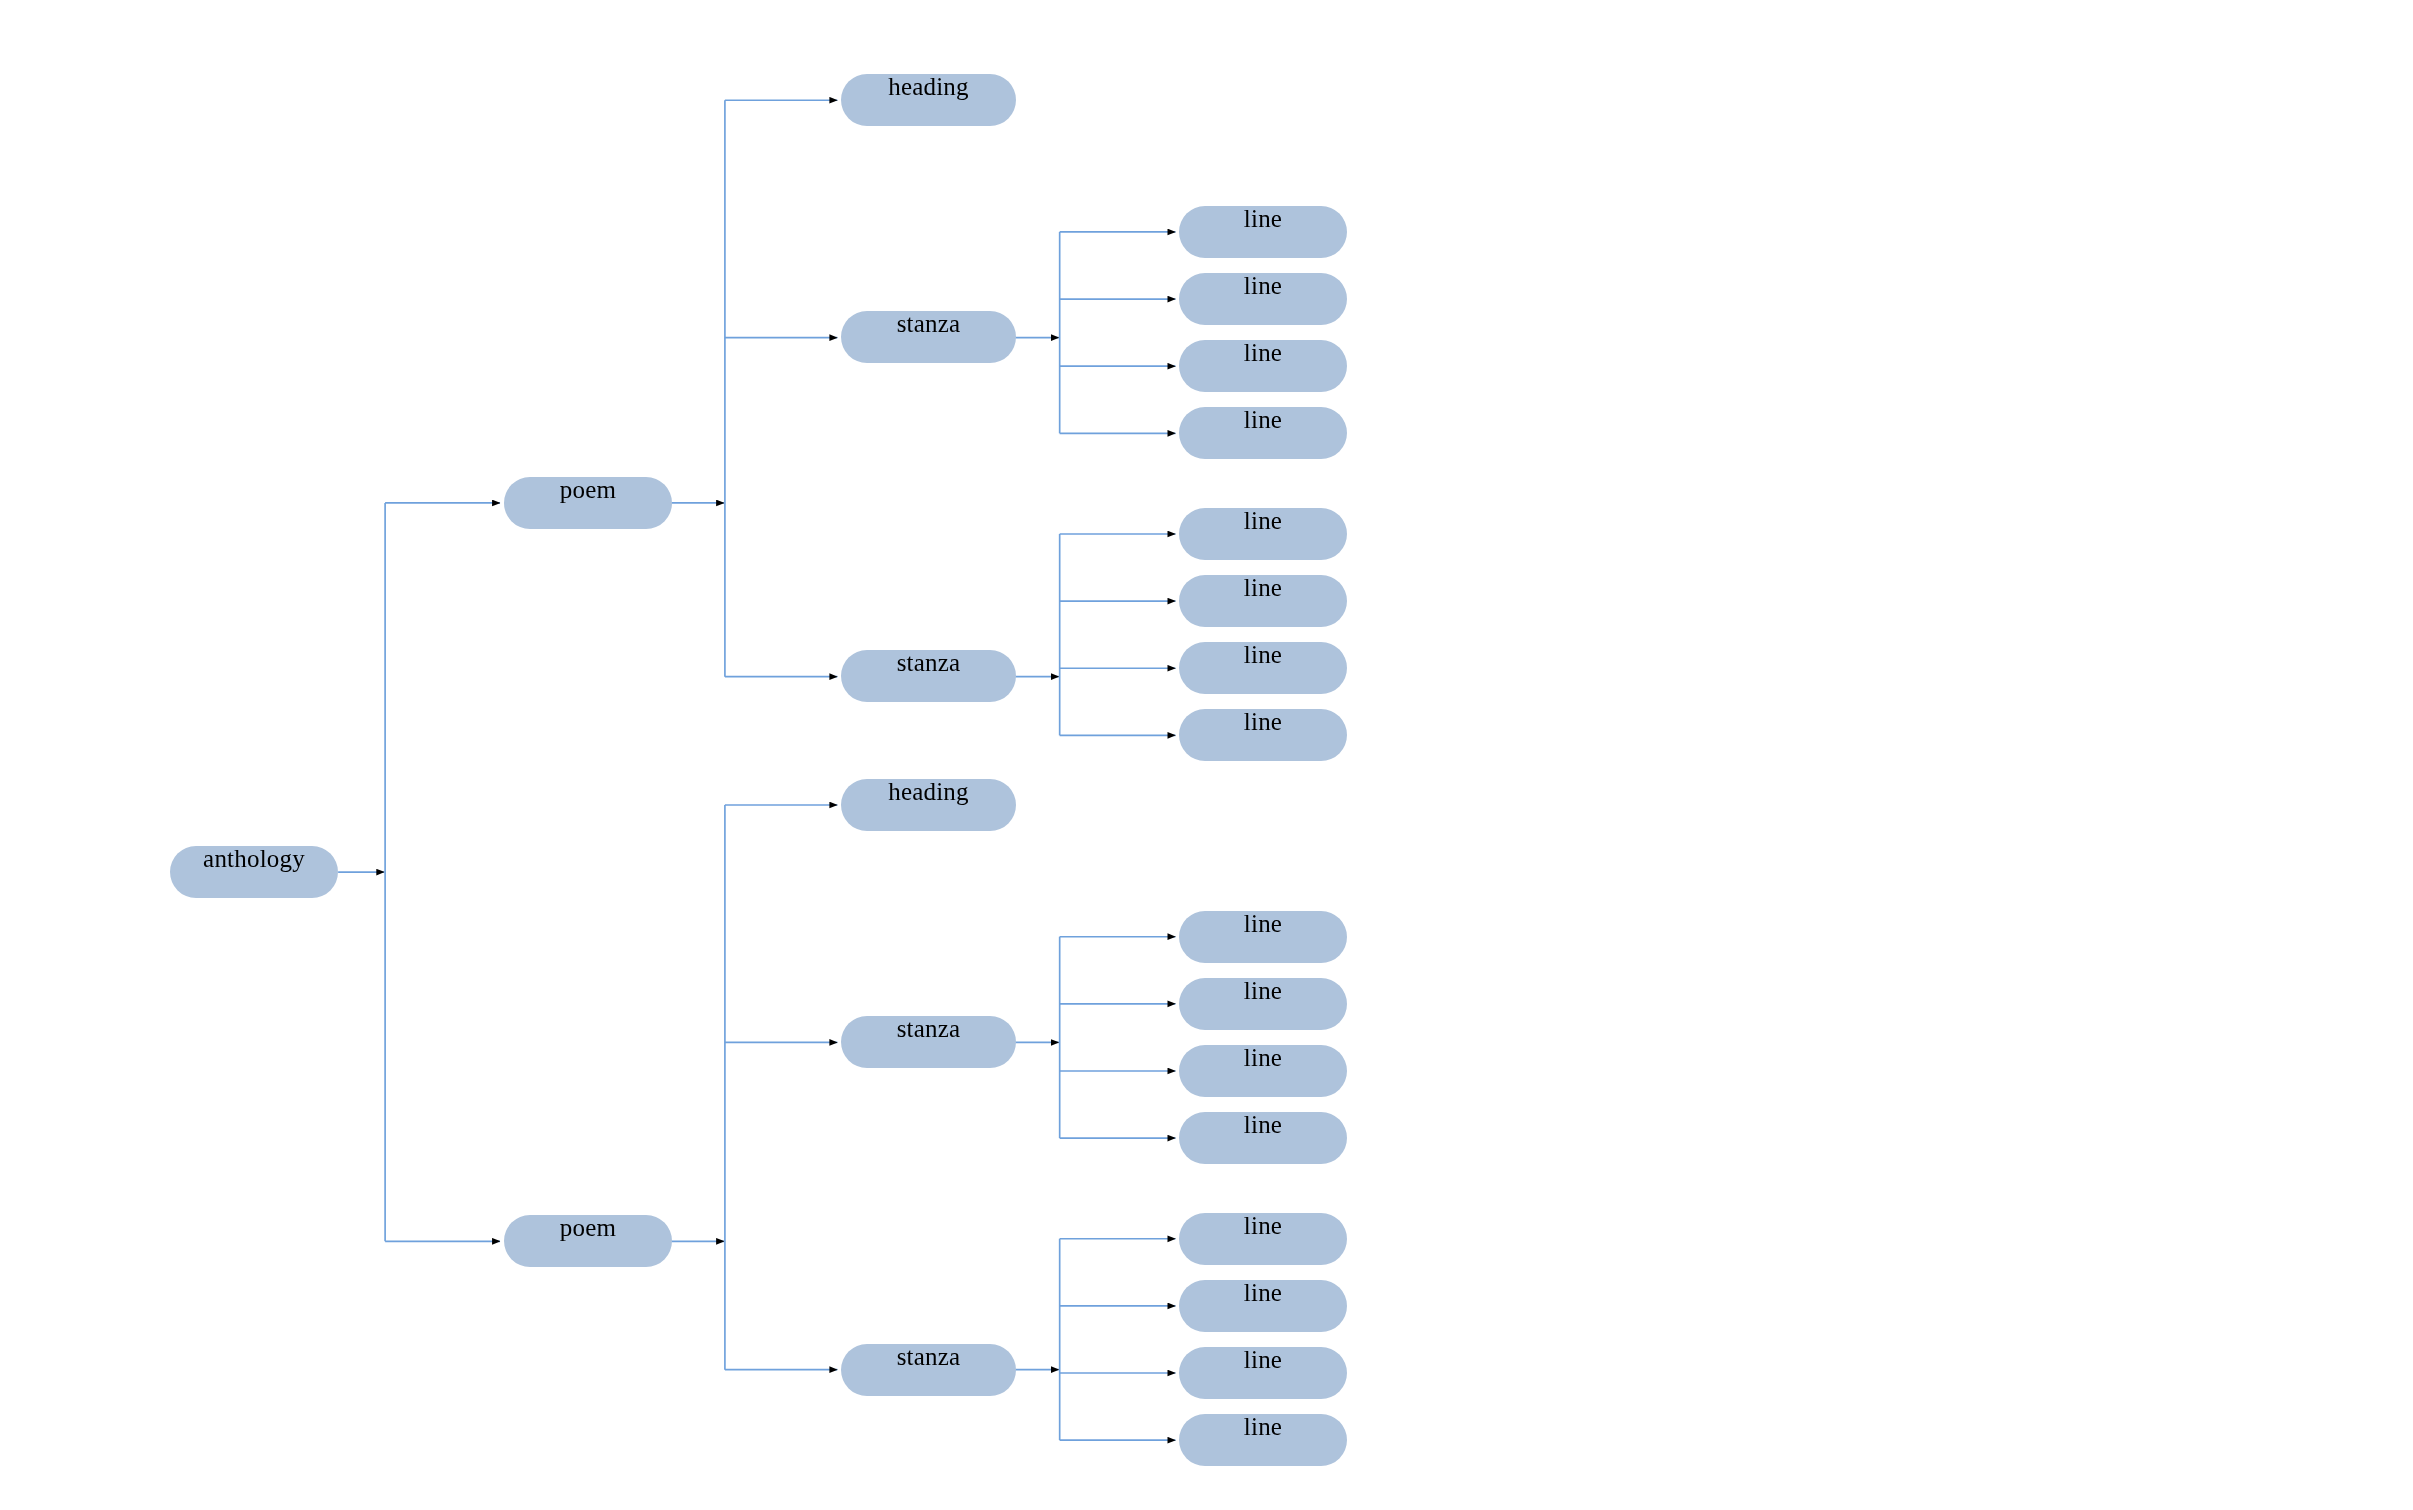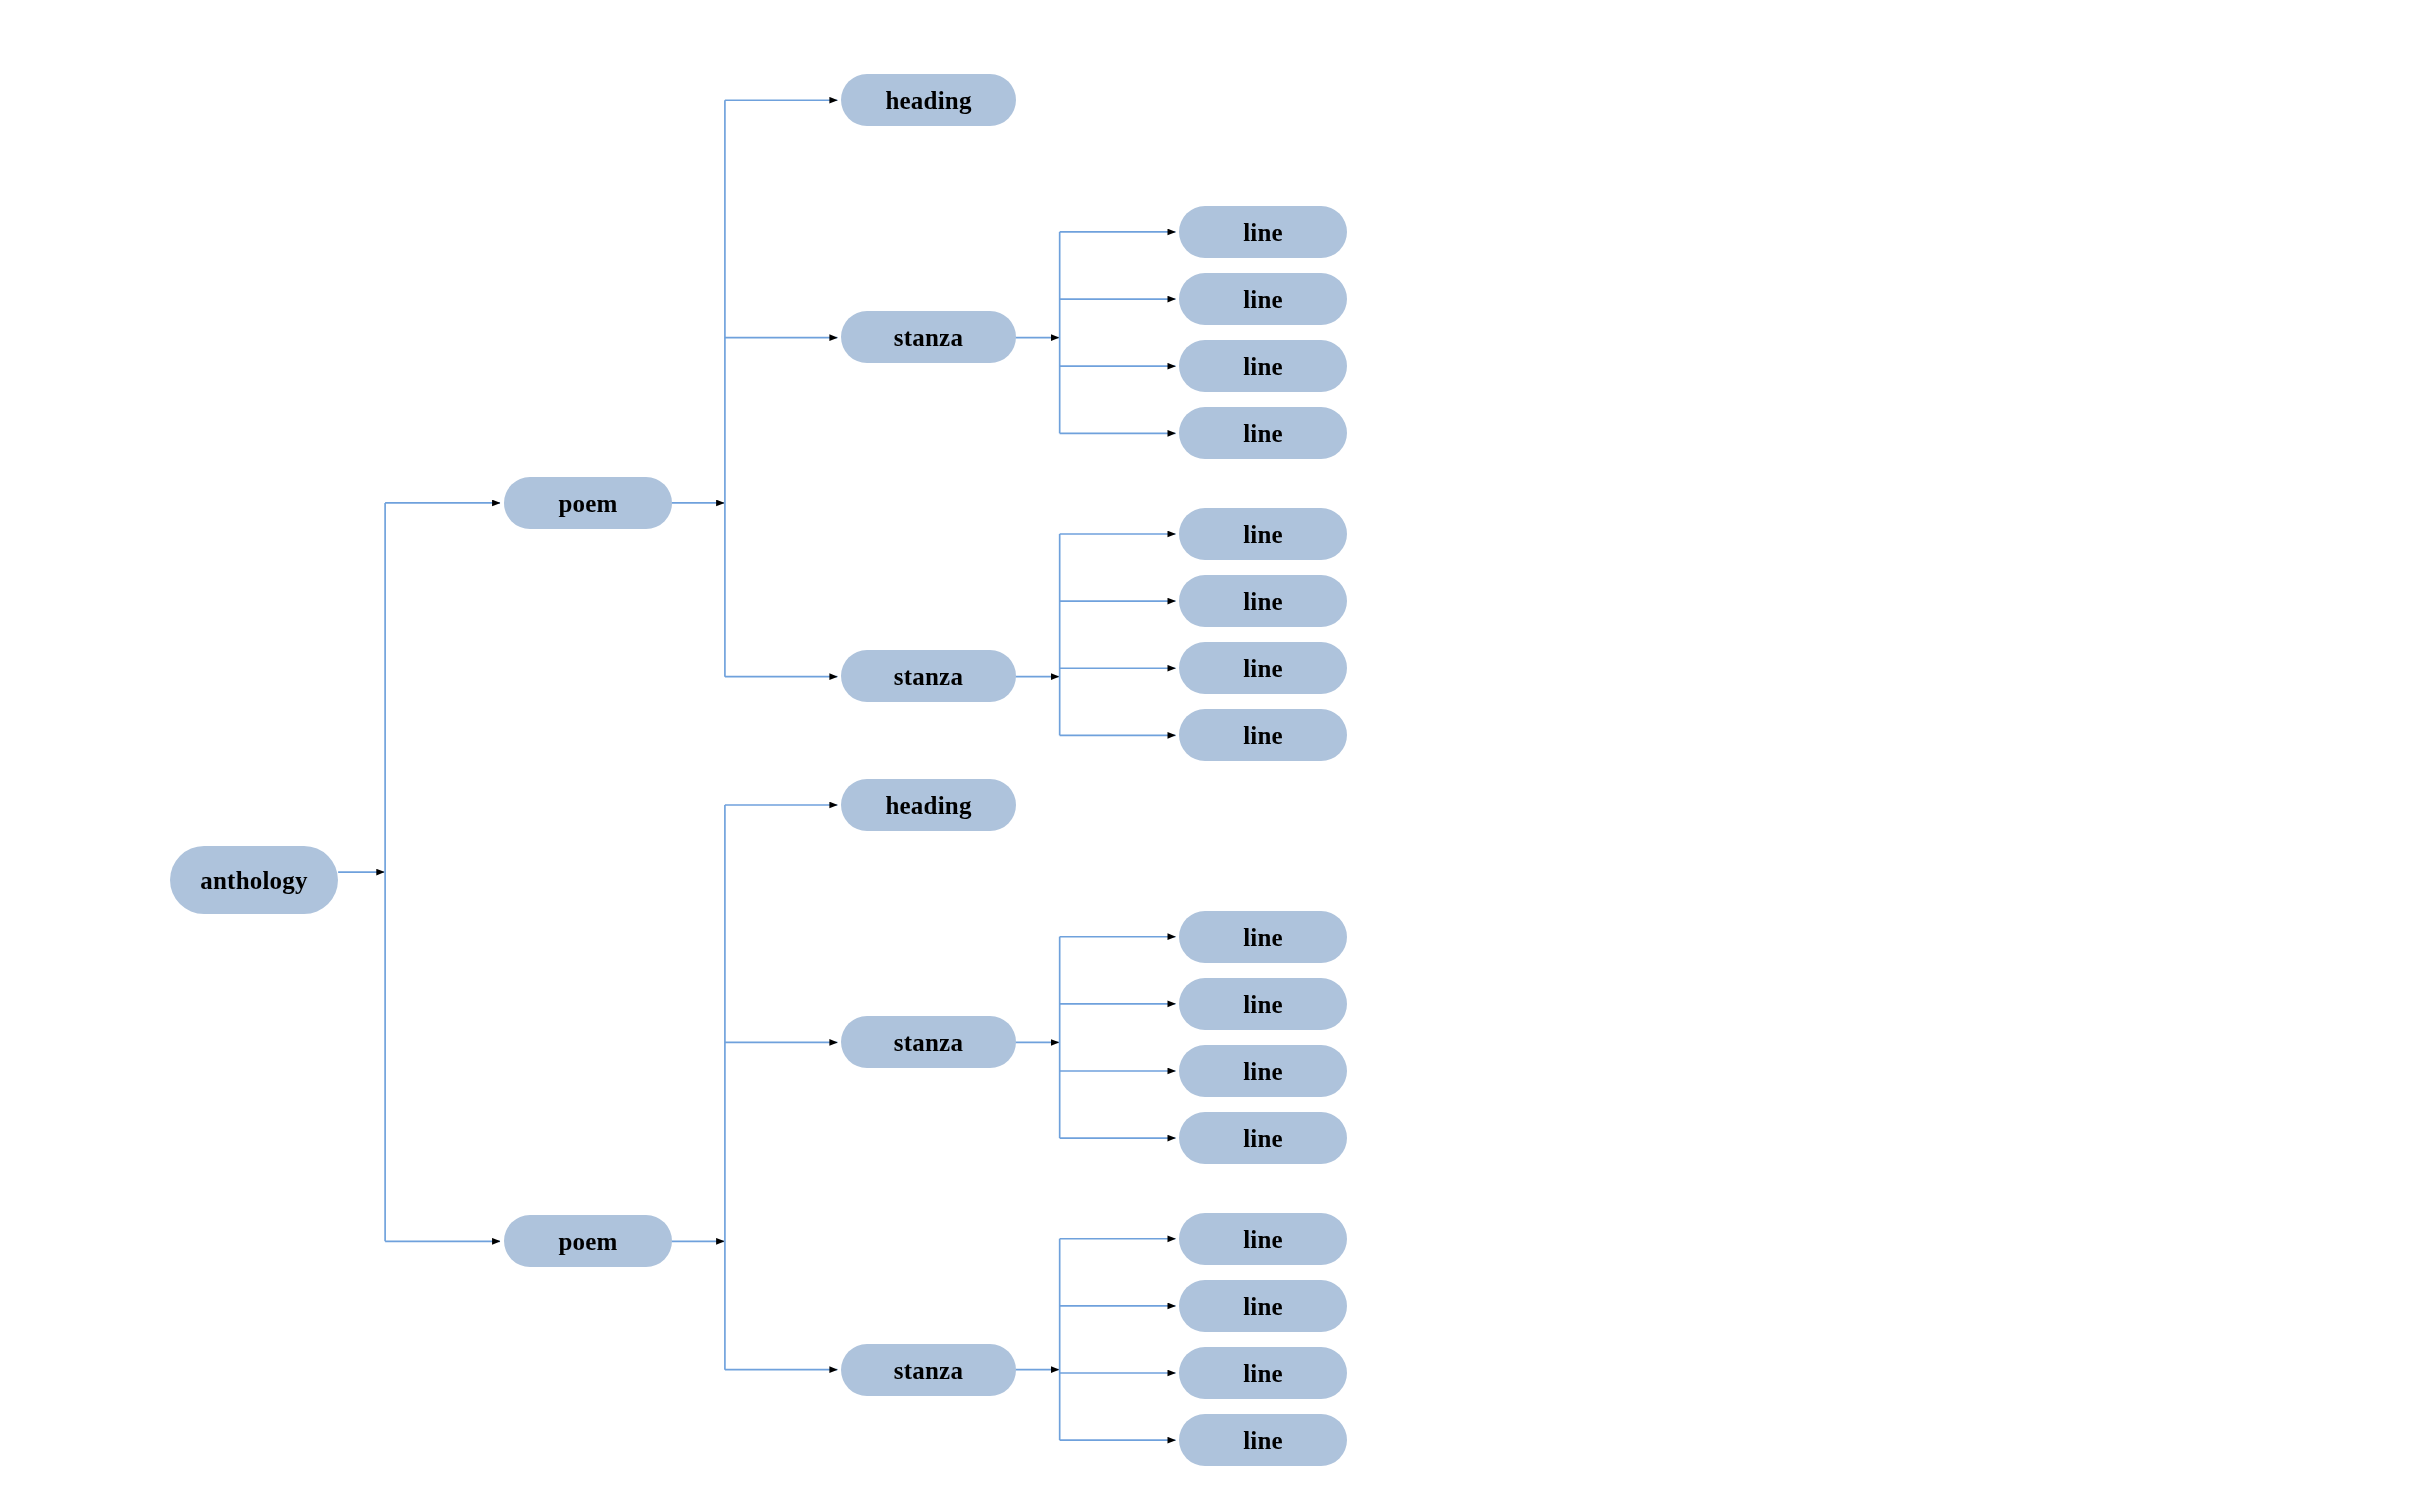--- a/index.html
+++ b/index.html
@@ -30,26 +30,26 @@
   #node-layer {
     position: absolute;
     left: 0;
     top: 0;
     width: 2413px;
     height: 1511px;
   }
   .node {
     position: absolute;
     display: flex;
-    align-items: center;
+    align-items: flex-start;
     justify-content: center;
     box-sizing: border-box;
     border-radius: 838px;
     color: #000000;
-    font-weight: bold;
+    font-weight: normal;
     letter-spacing: 0.2px;
     white-space: nowrap;
     user-select: none;
   }
   .node-label {
     display: block;
     line-height: 1;
   }
 </style>
 </head>
@@ -97,21 +97,21 @@
         <path d="M 1263 1356 L 1401 1356" fill="none" stroke="#6fa1dc" stroke-width="2" stroke-linecap="butt" marker-end="url(#arrowhead)"></path>
         <path d="M 1210 1632 L 1262 1632" fill="none" stroke="#6fa1dc" stroke-width="2" stroke-linecap="butt" marker-end="url(#arrowhead)"></path>
         <path d="M 1263 1476 L 1263 1716" fill="none" stroke="#6fa1dc" stroke-width="2" stroke-linecap="butt"></path>
         <path d="M 1263 1476 L 1401 1476" fill="none" stroke="#6fa1dc" stroke-width="2" stroke-linecap="butt" marker-end="url(#arrowhead)"></path>
         <path d="M 1263 1556 L 1401 1556" fill="none" stroke="#6fa1dc" stroke-width="2" stroke-linecap="butt" marker-end="url(#arrowhead)"></path>
         <path d="M 1263 1636 L 1401 1636" fill="none" stroke="#6fa1dc" stroke-width="2" stroke-linecap="butt" marker-end="url(#arrowhead)"></path>
         <path d="M 1263 1716 L 1401 1716" fill="none" stroke="#6fa1dc" stroke-width="2" stroke-linecap="butt" marker-end="url(#arrowhead)"></path>
       </g>
   </svg>
   <div id="node-layer">
-      <div class="node" style="left: 170px; top: 846px; width: 168px; height: 68px; background: rgb(174, 195, 220); color: rgb(0, 0, 0); font-size: 25px;">
+      <div class="node" style="left: 170px; top: 846px; width: 168px; height: 52px; background: rgb(174, 195, 220); color: rgb(0, 0, 0); font-size: 25px;">
         <span class="node-label">anthology</span>
       </div>
       <div class="node" style="left: 504px; top: 477px; width: 168px; height: 52px; background: rgb(174, 195, 220); color: rgb(0, 0, 0); font-size: 25px;">
         <span class="node-label">poem</span>
       </div>
       <div class="node" style="left: 841px; top: 74px; width: 175px; height: 52px; background: rgb(174, 195, 220); color: rgb(0, 0, 0); font-size: 25px;">
         <span class="node-label">heading</span>
       </div>
       <div class="node" style="left: 841px; top: 311px; width: 175px; height: 52px; background: rgb(174, 195, 220); color: rgb(0, 0, 0); font-size: 25px;">
         <span class="node-label">stanza</span>

